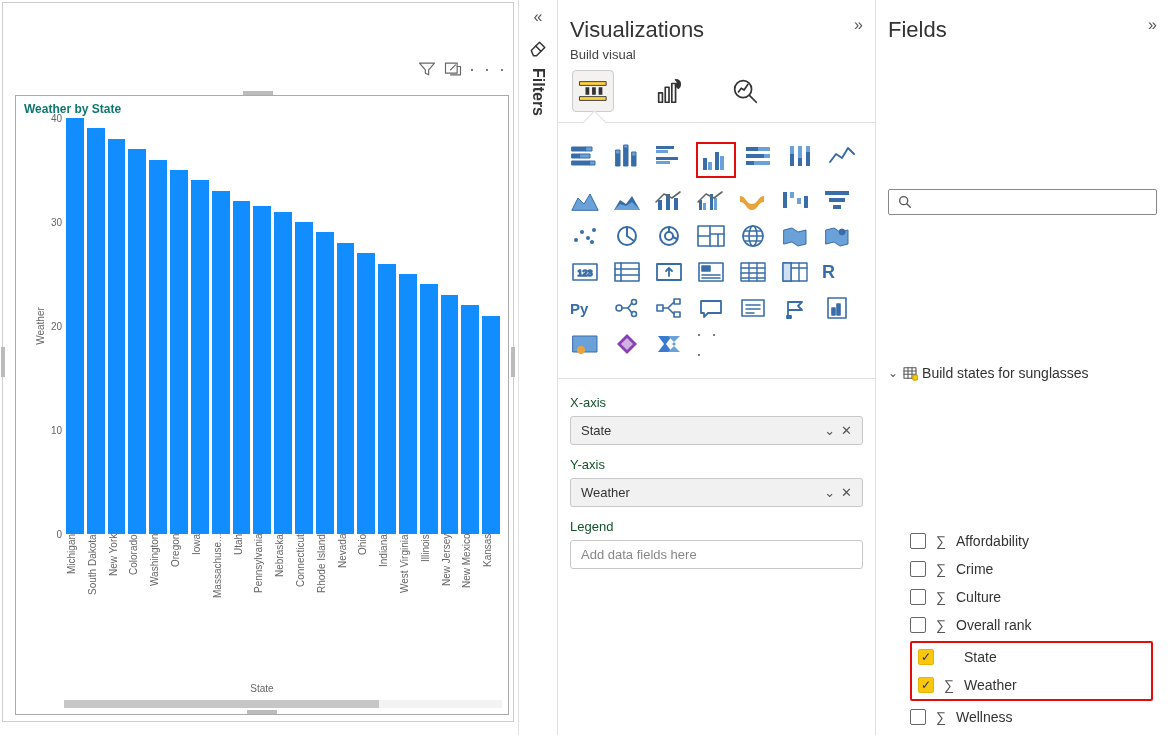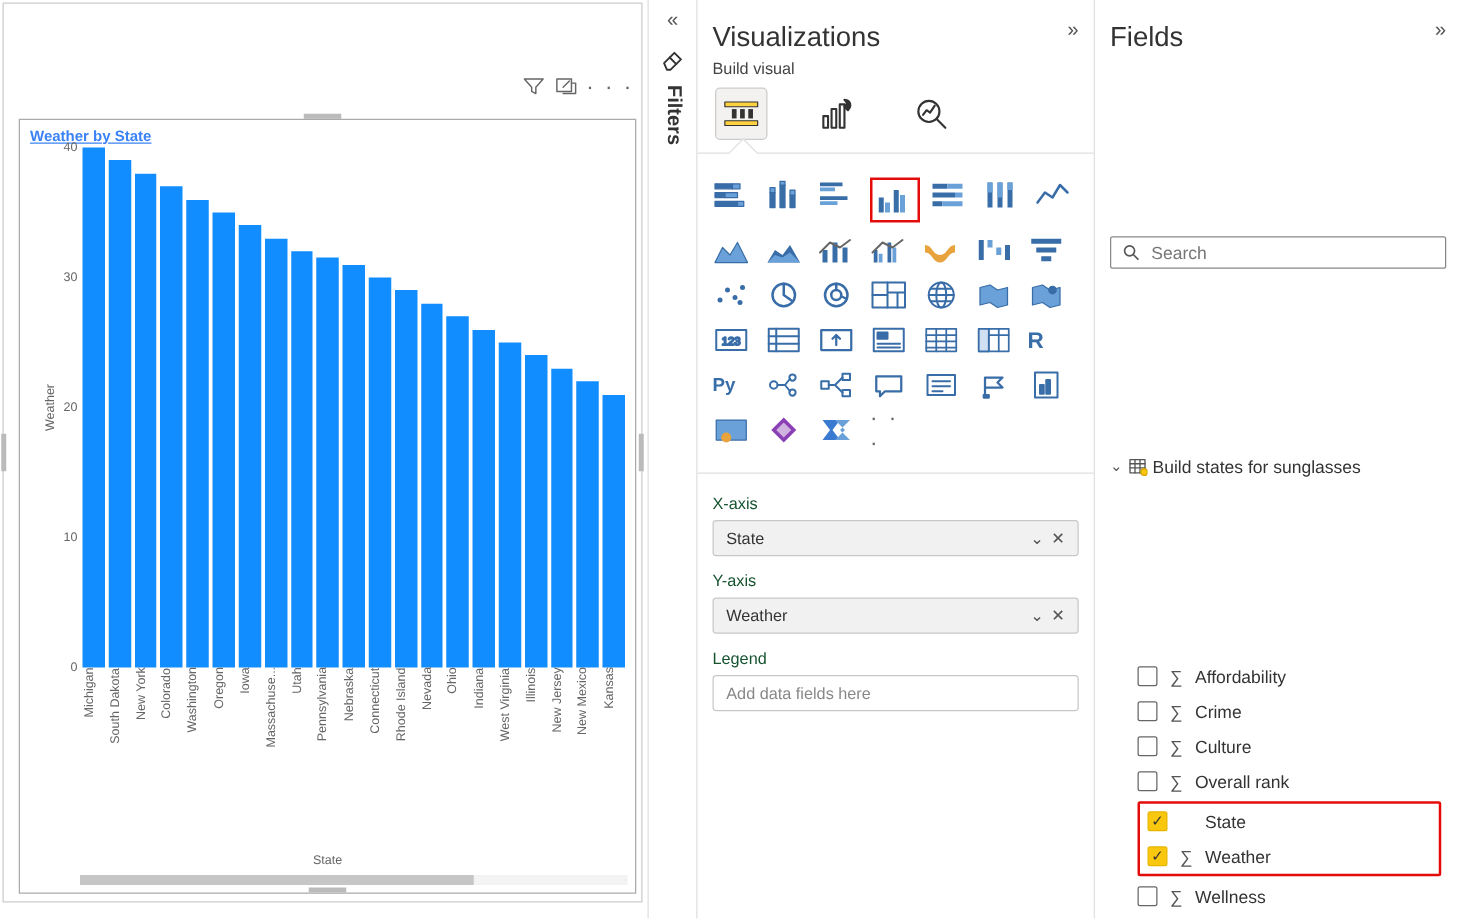--- a/index.html
+++ b/index.html
@@ -41,23 +41,22 @@
   .rh-left { left:-2px; top:50%; transform:translateY(-50%); width:4px; height:30px; }
   .rh-right { right:-2px; top:50%; transform:translateY(-50%); width:4px; height:30px; }
   .chart-frame {
     position:absolute;
     top:92px; left:12px; right:4px; bottom:6px;
     border:1px solid #aaa;
   }
   .chart-title {
     font-size:12px;
     font-weight:600;
-    color:#3b82f6;
+    color:#0f766e;
     padding:6px 8px 0;
-    text-decoration:underline;
   }
   .chart-body {
     position:absolute;
     top:22px; left:48px; right:6px; bottom:180px;
   }
   .y-ticks { position:absolute; left:-30px; top:0; bottom:0; width:28px; }
   .y-tick { position:absolute; right:0; transform:translateY(50%); font-size:10px; color:#666; text-align:right; width:28px; }
   .y-label { position:absolute; left:-42px; top:50%; transform:translateY(-50%) rotate(-90deg); transform-origin:center; font-size:10px; color:#666; }
   .bars { position:absolute; inset:0; display:flex; align-items:flex-end; gap:3px; padding:0 2px; }
   .bar { flex:1; background:#118DFF; }
@@ -590,21 +589,20 @@
 <div class="fields-panel">
   <div class="panel-head">
     <span class="panel-title">Fields</span>
     <span class="panel-chevron">»</span>
   </div>
   <div class="search-box">
     <svg viewBox="0 0 24 24" width="16" height="16" fill="none" stroke="#555" stroke-width="2">
         <circle cx="10" cy="10" r="6"></circle>
         <path d="M15 15l5 5"></path>
       </svg>
-    <input type="text" placeholder="Search" style="">
   </div>
   <div class="table-head">
     <span style="font-size:12px;color:#555;">⌄</span>
     <svg viewBox="0 0 24 24" fill="none" stroke="#555" stroke-width="1.6">
         <rect x="3" y="4" width="18" height="16"></rect>
         <path d="M3 9h18M3 14h18M9 4v16M15 4v16"></path>
         <circle cx="20" cy="19" r="4" fill="#F9C80E" stroke="#d4a500"></circle>
       </svg>
     <span style="font-size:14px;">Build states for sunglasses</span>
   </div>

